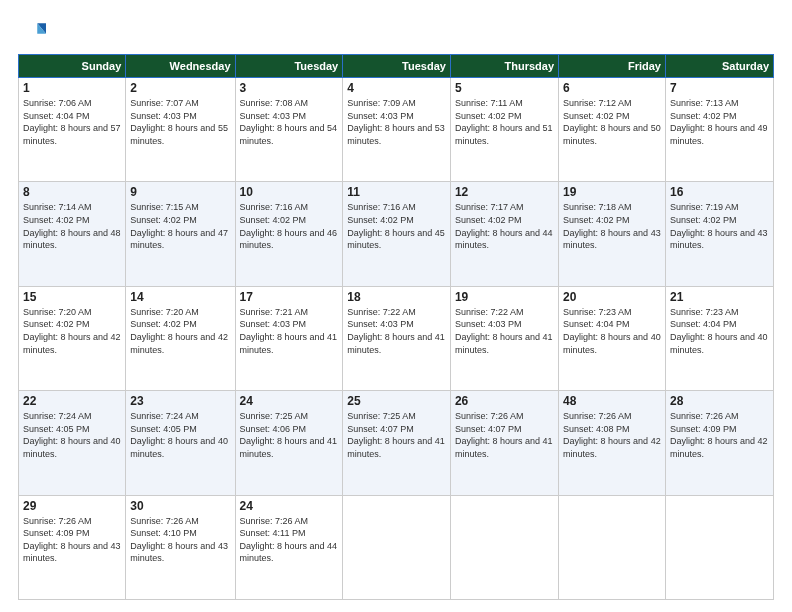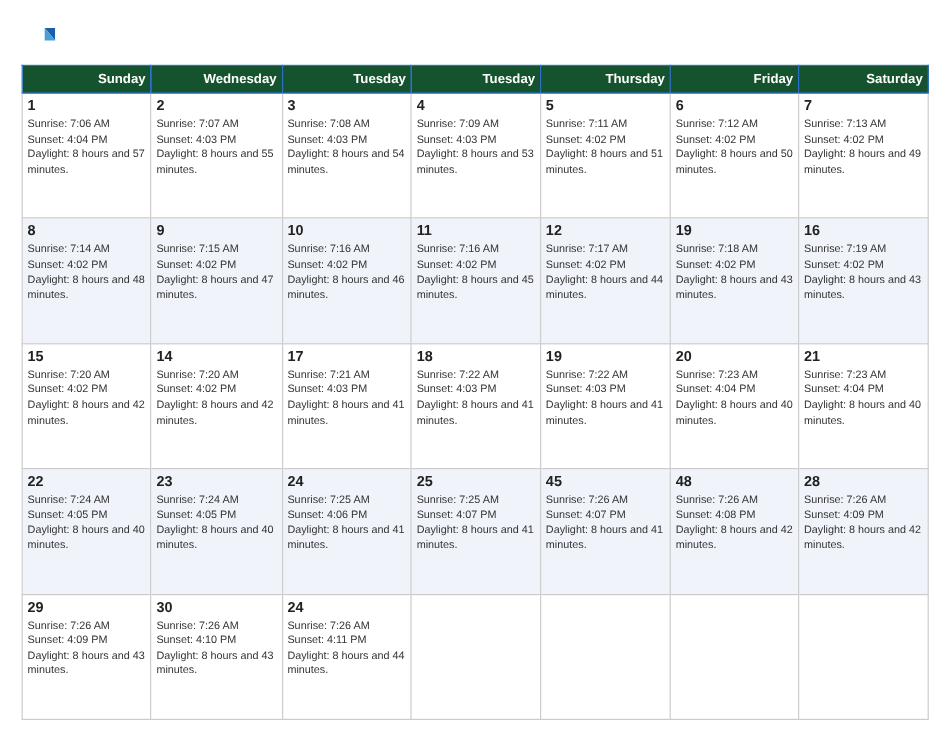--- a/index.html
+++ b/index.html
@@ -228,21 +228,21 @@
           </td>
           <td>
             <span class="day-num">24</span>
             <div class="day-info">Sunrise: 7:25 AM<br>Sunset: 4:06 PM<br>Daylight: 8 hours and 41 minutes.</div>
           </td>
           <td>
             <span class="day-num">25</span>
             <div class="day-info">Sunrise: 7:25 AM<br>Sunset: 4:07 PM<br>Daylight: 8 hours and 41 minutes.</div>
           </td>
           <td>
-            <span class="day-num">45</span>
+            <span class="day-num">26</span>
             <div class="day-info">Sunrise: 7:26 AM<br>Sunset: 4:07 PM<br>Daylight: 8 hours and 41 minutes.</div>
           </td>
           <td>
             <span class="day-num">48</span>
             <div class="day-info">Sunrise: 7:26 AM<br>Sunset: 4:08 PM<br>Daylight: 8 hours and 42 minutes.</div>
           </td>
           <td>
             <span class="day-num">28</span>
             <div class="day-info">Sunrise: 7:26 AM<br>Sunset: 4:09 PM<br>Daylight: 8 hours and 42 minutes.</div>
           </td>

